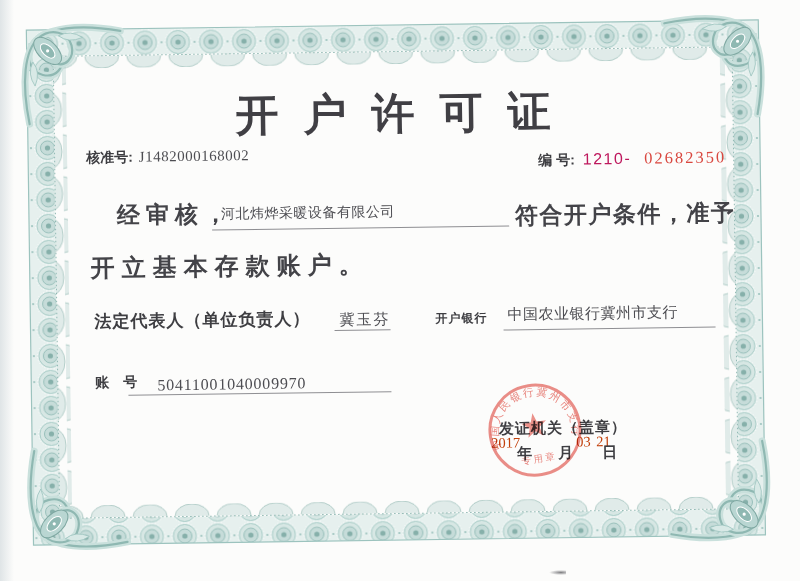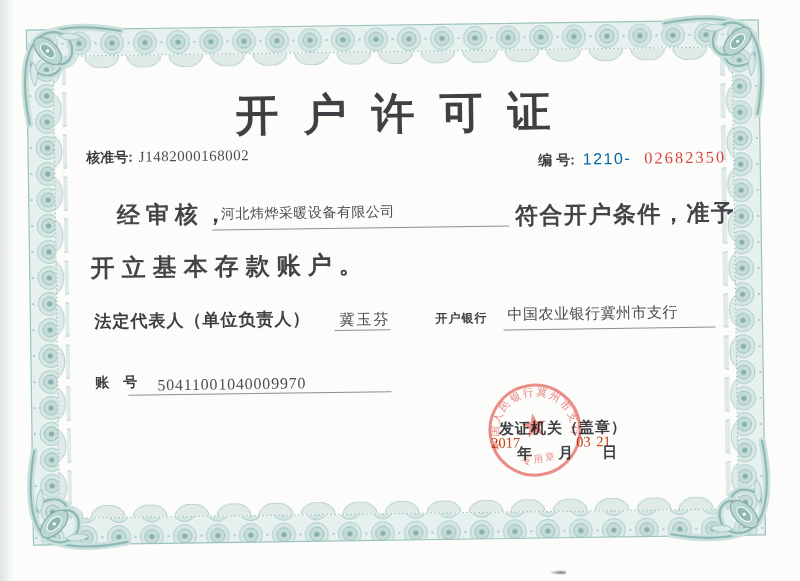--- a/index.html
+++ b/index.html
@@ -16,21 +16,21 @@
   .frame{position:absolute;left:0;top:0;}
   .abs{position:absolute;white-space:nowrap;}
   
   .title{left:238px;top:85px;font-size:43px;font-weight:700;letter-spacing:25px;
     color:#403f44;font-family:"Liberation Serif","DejaVu Serif",serif;}
   .lab{color:#3e3e42;font-weight:600;}
   .val{color:#4d4d52;font-family:"Liberation Serif","DejaVu Serif",serif;}
   .approval{left:88px;top:145px;font-size:14px;}
   .approval .val{font-size:15px;margin-left:6px;letter-spacing:.5px;}
   .serial{left:540px;top:152px;font-size:14px;}
-  .serial .prefix{font-size:16px;margin-left:8px;letter-spacing:1.5px;color:#0369a1;}
+  .serial .prefix{font-size:16px;margin-left:8px;letter-spacing:1.5px;color:#be185d;}
   .serial .red{font-size:16.5px;margin-left:13px;letter-spacing:2px;color:#d9473f;
     font-family:"Liberation Serif","DejaVu Serif",serif;}
   .audit-prefix{left:118px;top:196px;font-size:23px;letter-spacing:6px;font-weight:600;color:#434348;}
   .company{left:222px;top:203px;font-size:14px;letter-spacing:.5px;}
   .audit-suffix{left:516px;top:202px;font-size:23px;letter-spacing:1.5px;font-weight:600;color:#434348;}
   .line2{left:91px;top:248px;font-size:24px;letter-spacing:7px;font-weight:600;color:#434348;}
   .rep-label{left:94px;top:306px;font-size:17px;letter-spacing:1px;}
   .rep-name{left:339px;top:310px;font-size:15px;letter-spacing:2px;}
   .bank-label{left:435px;top:311px;font-size:12px;letter-spacing:1px;}
   .bank-name{left:507px;top:307px;font-size:15px;letter-spacing:.5px;}

